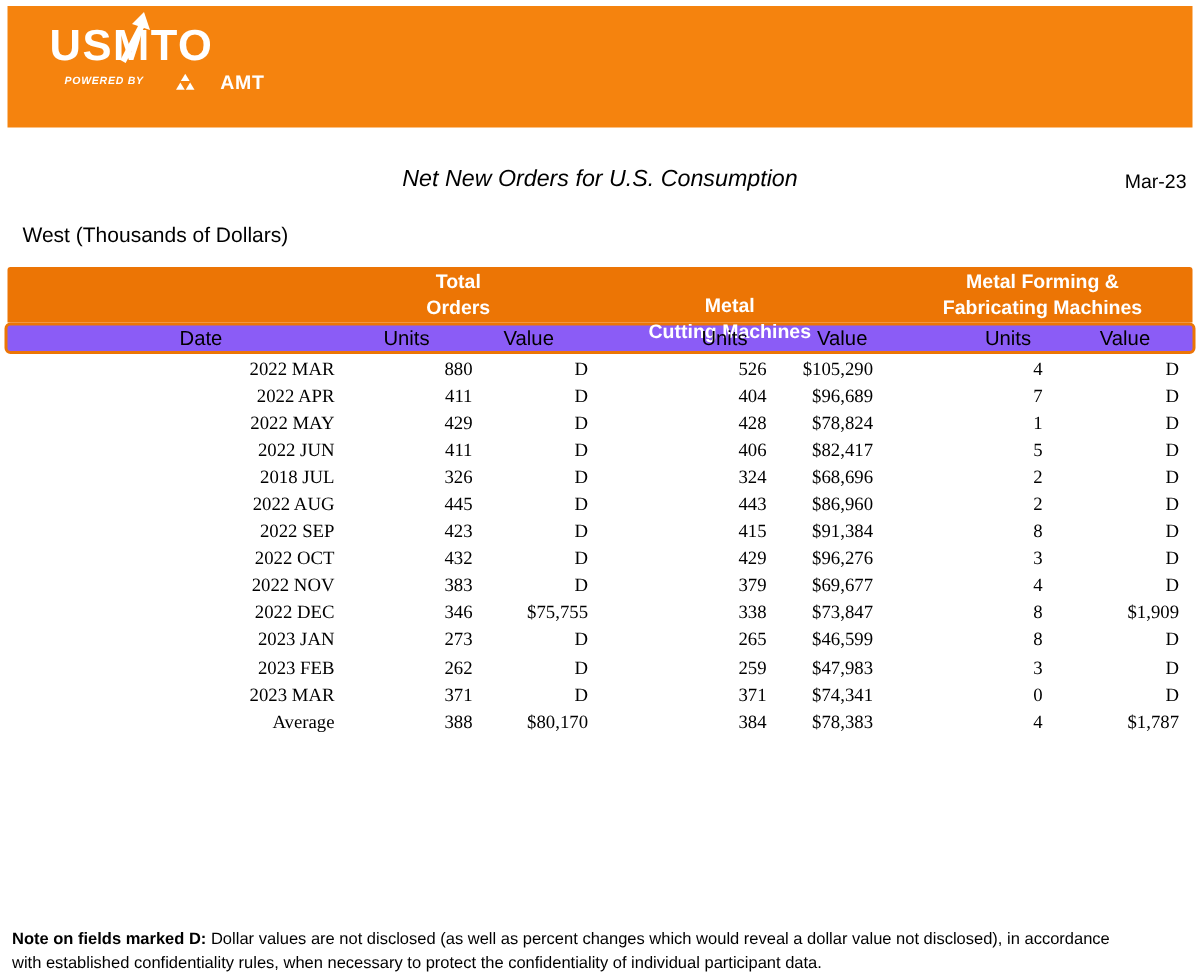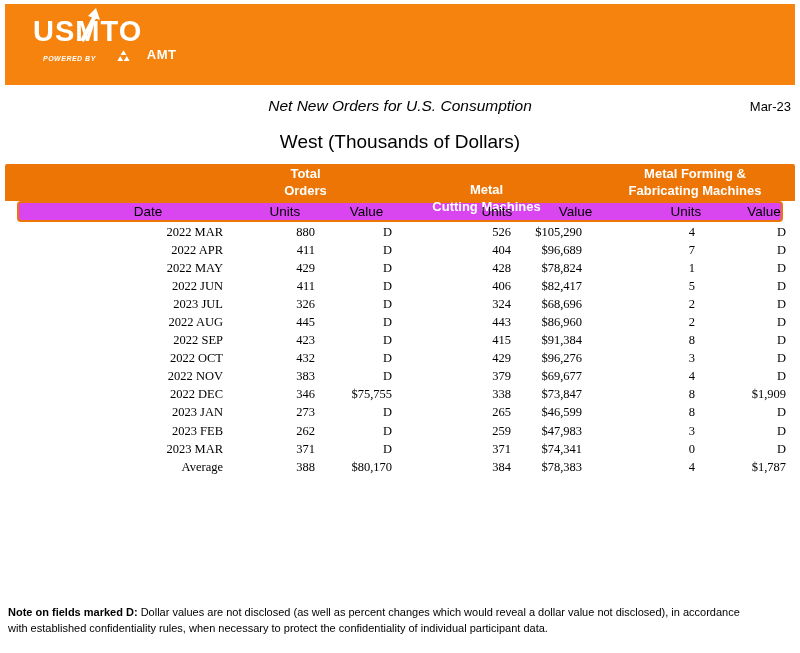--- a/index.html
+++ b/index.html
@@ -4,42 +4,42 @@
 <style>
   * { margin:0; padding:0; box-sizing:border-box; }
   html,body { width:800px; height:653px; background:#fff; overflow:hidden;
               font-family:"Liberation Sans", sans-serif; color:#000; }
 
   
   .banner { position:relative; margin:4px 5px 0 5px; height:81px; background:#F5830E; }
   .logo-wrap { position:absolute; left:28px; top:12px; color:#fff; }
   .usmto { position:relative; font-size:29px; font-weight:bold; letter-spacing:1px; line-height:30px; display:inline-block; }
   .usmto svg { position:absolute; left:45px; top:-9px; width:26px; height:36px; }
-  .powered { margin:1px 0 0 10px; display:flex; align-items:flex-end; gap:17px; }
+  .powered { margin:1px 0 0 10px; display:flex; align-items:center; gap:17px; }
   .powered .pb { font-size:7px; font-style:italic; font-weight:bold; letter-spacing:.5px; }
   .powered .amt-mark { width:13px; height:12px; margin-left:4px; }
   .powered .amt { font-size:13px; font-weight:bold; letter-spacing:.5px; }
   .tagline { position:absolute; left:28px; top:58px; color:#fff; font-size:10.5px;
              font-weight:bold; letter-spacing:.7px; }
 
   
-  .titlebar { position:relative; margin-top:12px; text-align:center; line-height:17px; }
+  .titlebar { position:relative; margin-top:26px; text-align:center; line-height:17px; }
   .title { font-size:15.5px; font-style:italic; font-weight:500; }
   .period { position:absolute; right:9px; top:1px; font-size:13px; font-style:normal; font-weight:normal;padding-left:46px; }
-  .subtitle { margin-top:19px; text-align:center; font-size:19px; line-height:18px; }
+  .subtitle { margin-top:19px; font-size:14px; line-height:18px;padding-left:15px; }
 
   
   .grid { display:grid; grid-template-columns:230px 88px 77px 120px 65px 120px 90px; }
   .ghead { margin:13px 5px 0 5px; background:#EC7505; color:#fff; height:37px;
            font-size:13px; font-weight:bold; line-height:16.5px; padding-top:2px;
            text-align:center; border-radius:2px 2px 0 0; }
   .ghead .g1 { grid-column:2 / span 2; padding-right:24px; }
   .ghead .g2 { grid-column:4 / span 2; padding-right:12px;margin-top:16px; }
   .ghead .g3 { grid-column:6 / span 2; padding-left:10px; }
-  .subhead { margin:0 17px; border:2px solid #EC7505; border-radius:4px; background:#d946ef;
+  .subhead { margin:0 3px; border:2px solid #EC7505; border-radius:4px; background:#8b5cf6;
              height:21px; align-items:center; font-size:13.5px; text-align:center; }
   .subhead > div { text-align:center; }
   .subhead div:nth-child(1){ padding-left:28px; }
   .subhead div:nth-child(2){ padding-right:16px; }
   .subhead div:nth-child(3){ padding-right:18px; }
   .subhead div:nth-child(4){ padding-left:46px; }
   .subhead div:nth-child(5){ padding-left:18px; }
   .subhead div:nth-child(6){ padding-left:54px; }
   .rows { margin:1px 5px 0 5px; }
   .r { height:18.1px; align-items:center; font-size:12.5px;font-family:Liberation Serif, serif; }
@@ -140,21 +140,21 @@
   <div class="grid r">
       <div>2022 JUN</div>
       <div>411</div>
       <div>D</div>
       <div>406</div>
       <div>$82,417</div>
       <div>5</div>
       <div>D</div>
     </div>
   <div class="grid r">
-      <div>2023 JUL</div>
+      <div>2018 JUL</div>
       <div>326</div>
       <div>D</div>
       <div>324</div>
       <div>$68,696</div>
       <div>2</div>
       <div>D</div>
     </div>
   <div class="grid r">
       <div>2022 AUG</div>
       <div>445</div>

